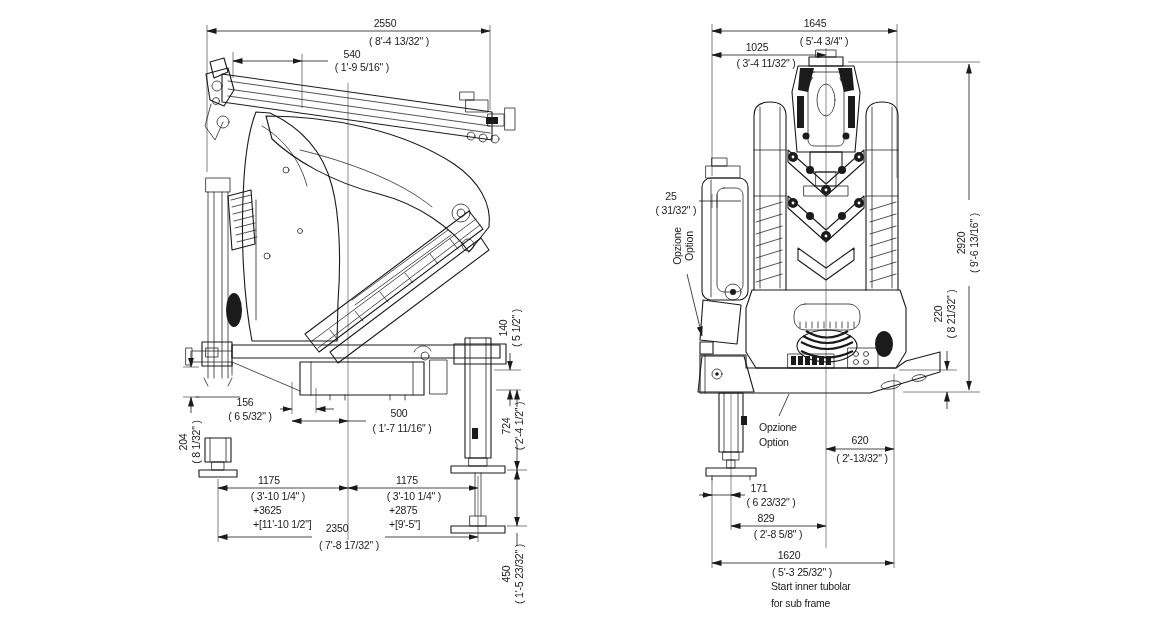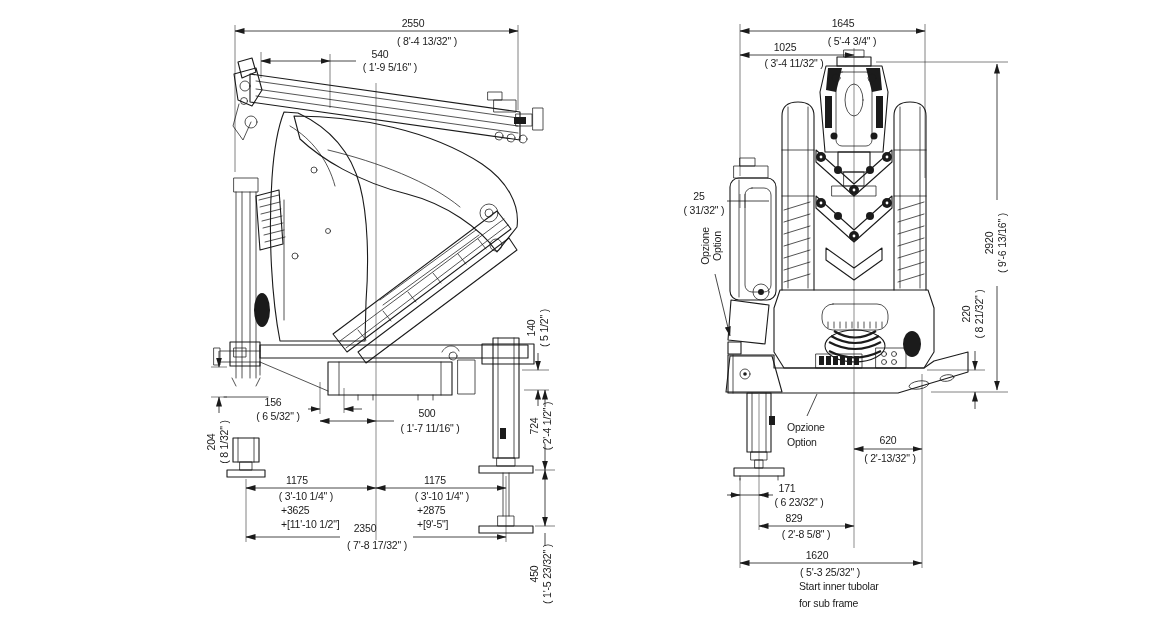--- a/index.html
+++ b/index.html
@@ -1,16 +1,16 @@
 <!DOCTYPE html>
 <html><head>
 <meta charset="utf-8">
 <style>
   html,body{margin:0;padding:0;background:#fff;}
-  .stage{position:relative;width:1104px;height:633px;background:#ffffff;overflow:hidden;margin-left:28px;}
+  .stage{position:relative;width:1104px;height:633px;background:#ffffff;overflow:hidden;}
   svg text{font-family:"Liberation Sans","DejaVu Sans",sans-serif;font-size:10.5px;fill:#1b1b1b;letter-spacing:-0.2px;}
   .t{text-anchor:middle}
   .ts{text-anchor:start}
   .a{fill:none;stroke:#1b1b1b;stroke-width:1.1;stroke-linejoin:round;stroke-linecap:round}
   .a2{fill:none;stroke:#1b1b1b;stroke-width:0.75;stroke-linejoin:round;stroke-linecap:round}
   .blk{fill:#1b1b1b;stroke:none}
   .wdot{fill:#ffffff;stroke:none}
   .dim{fill:none;stroke:#1b1b1b;stroke-width:0.8}
   .ext{fill:none;stroke:#1b1b1b;stroke-width:0.55}
   .cl{fill:none;stroke:#1b1b1b;stroke-width:0.5}

